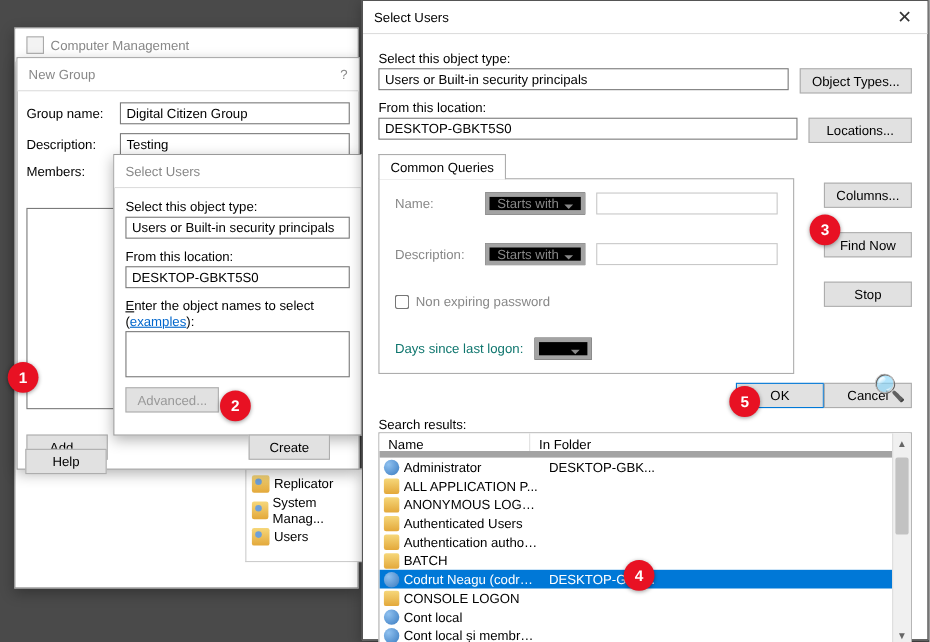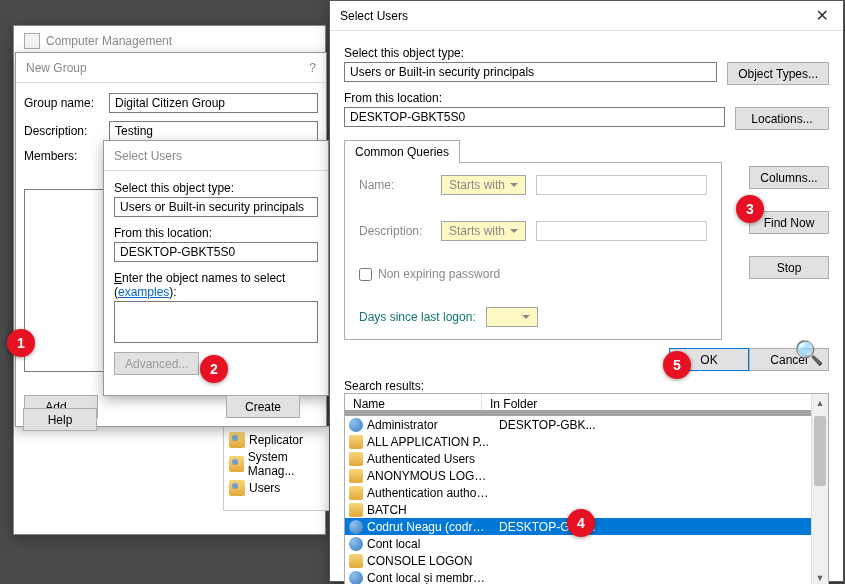--- a/index.html
+++ b/index.html
@@ -107,21 +107,21 @@
     display:inline-block; border:1px solid #adadad; border-bottom:none;
     padding:4px 10px; background:#fff; position:relative; top:1px; z-index:2;
   }
   .tabpanel {
     border:1px solid #adadad; padding:12px 14px; background:#fff;
     display:flex; flex-direction:column; gap:26px;
   }
   .qrow { display:flex; align-items:center; gap:10px; }
   .qrow .qlbl { width:72px; color:#888; }
   .dropdown {
-    border:1px solid #a3a3a3; background:#fef9c3; color:#888;
+    border:4px solid #a3a3a3; background:#000000; color:#888;
     padding:1px 20px 1px 7px; position:relative; min-width:78px; height:20px;
     display:inline-flex; align-items:center;
   }
   .dropdown::after {
     content:""; position:absolute; right:7px; top:7px;
     border:4px solid transparent; border-top-color:#888;
   }
   .qinput { flex:1; border:1px solid #c8c8c8; height:20px; background:#fff; }
   .chk { display:flex; align-items:center; gap:6px; color:#888; }
   .chk input { width:13px; height:13px; }
@@ -330,51 +330,51 @@
             <span class="rname">Administrator</span>
             <span class="rfold">DESKTOP-GBK...</span>
           </div>
           <div class="rrow">
             <span class="ic multi"></span>
             <span class="rname">ALL APPLICATION P...</span>
             <span class="rfold"></span>
           </div>
           <div class="rrow">
             <span class="ic multi"></span>
+            <span class="rname">ANONYMOUS LOGON</span>
+            <span class="rfold"></span>
+          </div>
+          <div class="rrow">
+            <span class="ic multi"></span>
             <span class="rname">Authenticated Users</span>
-            <span class="rfold"></span>
-          </div>
-          <div class="rrow">
-            <span class="ic multi"></span>
-            <span class="rname">ANONYMOUS LOGON</span>
             <span class="rfold"></span>
           </div>
           <div class="rrow">
             <span class="ic multi"></span>
             <span class="rname">Authentication authorit...</span>
             <span class="rfold"></span>
           </div>
           <div class="rrow">
             <span class="ic multi"></span>
             <span class="rname">BATCH</span>
             <span class="rfold"></span>
           </div>
           <div class="rrow selected">
             <span class="ic"></span>
             <span class="rname">Codrut Neagu (codrut....</span>
             <span class="rfold">DESKTOP-GBK...</span>
           </div>
           <div class="rrow">
+            <span class="ic multi"></span>
+            <span class="rname">CONSOLE LOGON</span>
+            <span class="rfold"></span>
+          </div>
+          <div class="rrow">
             <span class="ic"></span>
             <span class="rname">Cont local</span>
-            <span class="rfold"></span>
-          </div>
-          <div class="rrow">
-            <span class="ic multi"></span>
-            <span class="rname">CONSOLE LOGON</span>
             <span class="rfold"></span>
           </div>
           <div class="rrow">
             <span class="ic"></span>
             <span class="rname">Cont local și membru al...</span>
             <span class="rfold"></span>
           </div>
         </div>
       <div class="vscroll">
         <div class="arrow up">▲</div>

